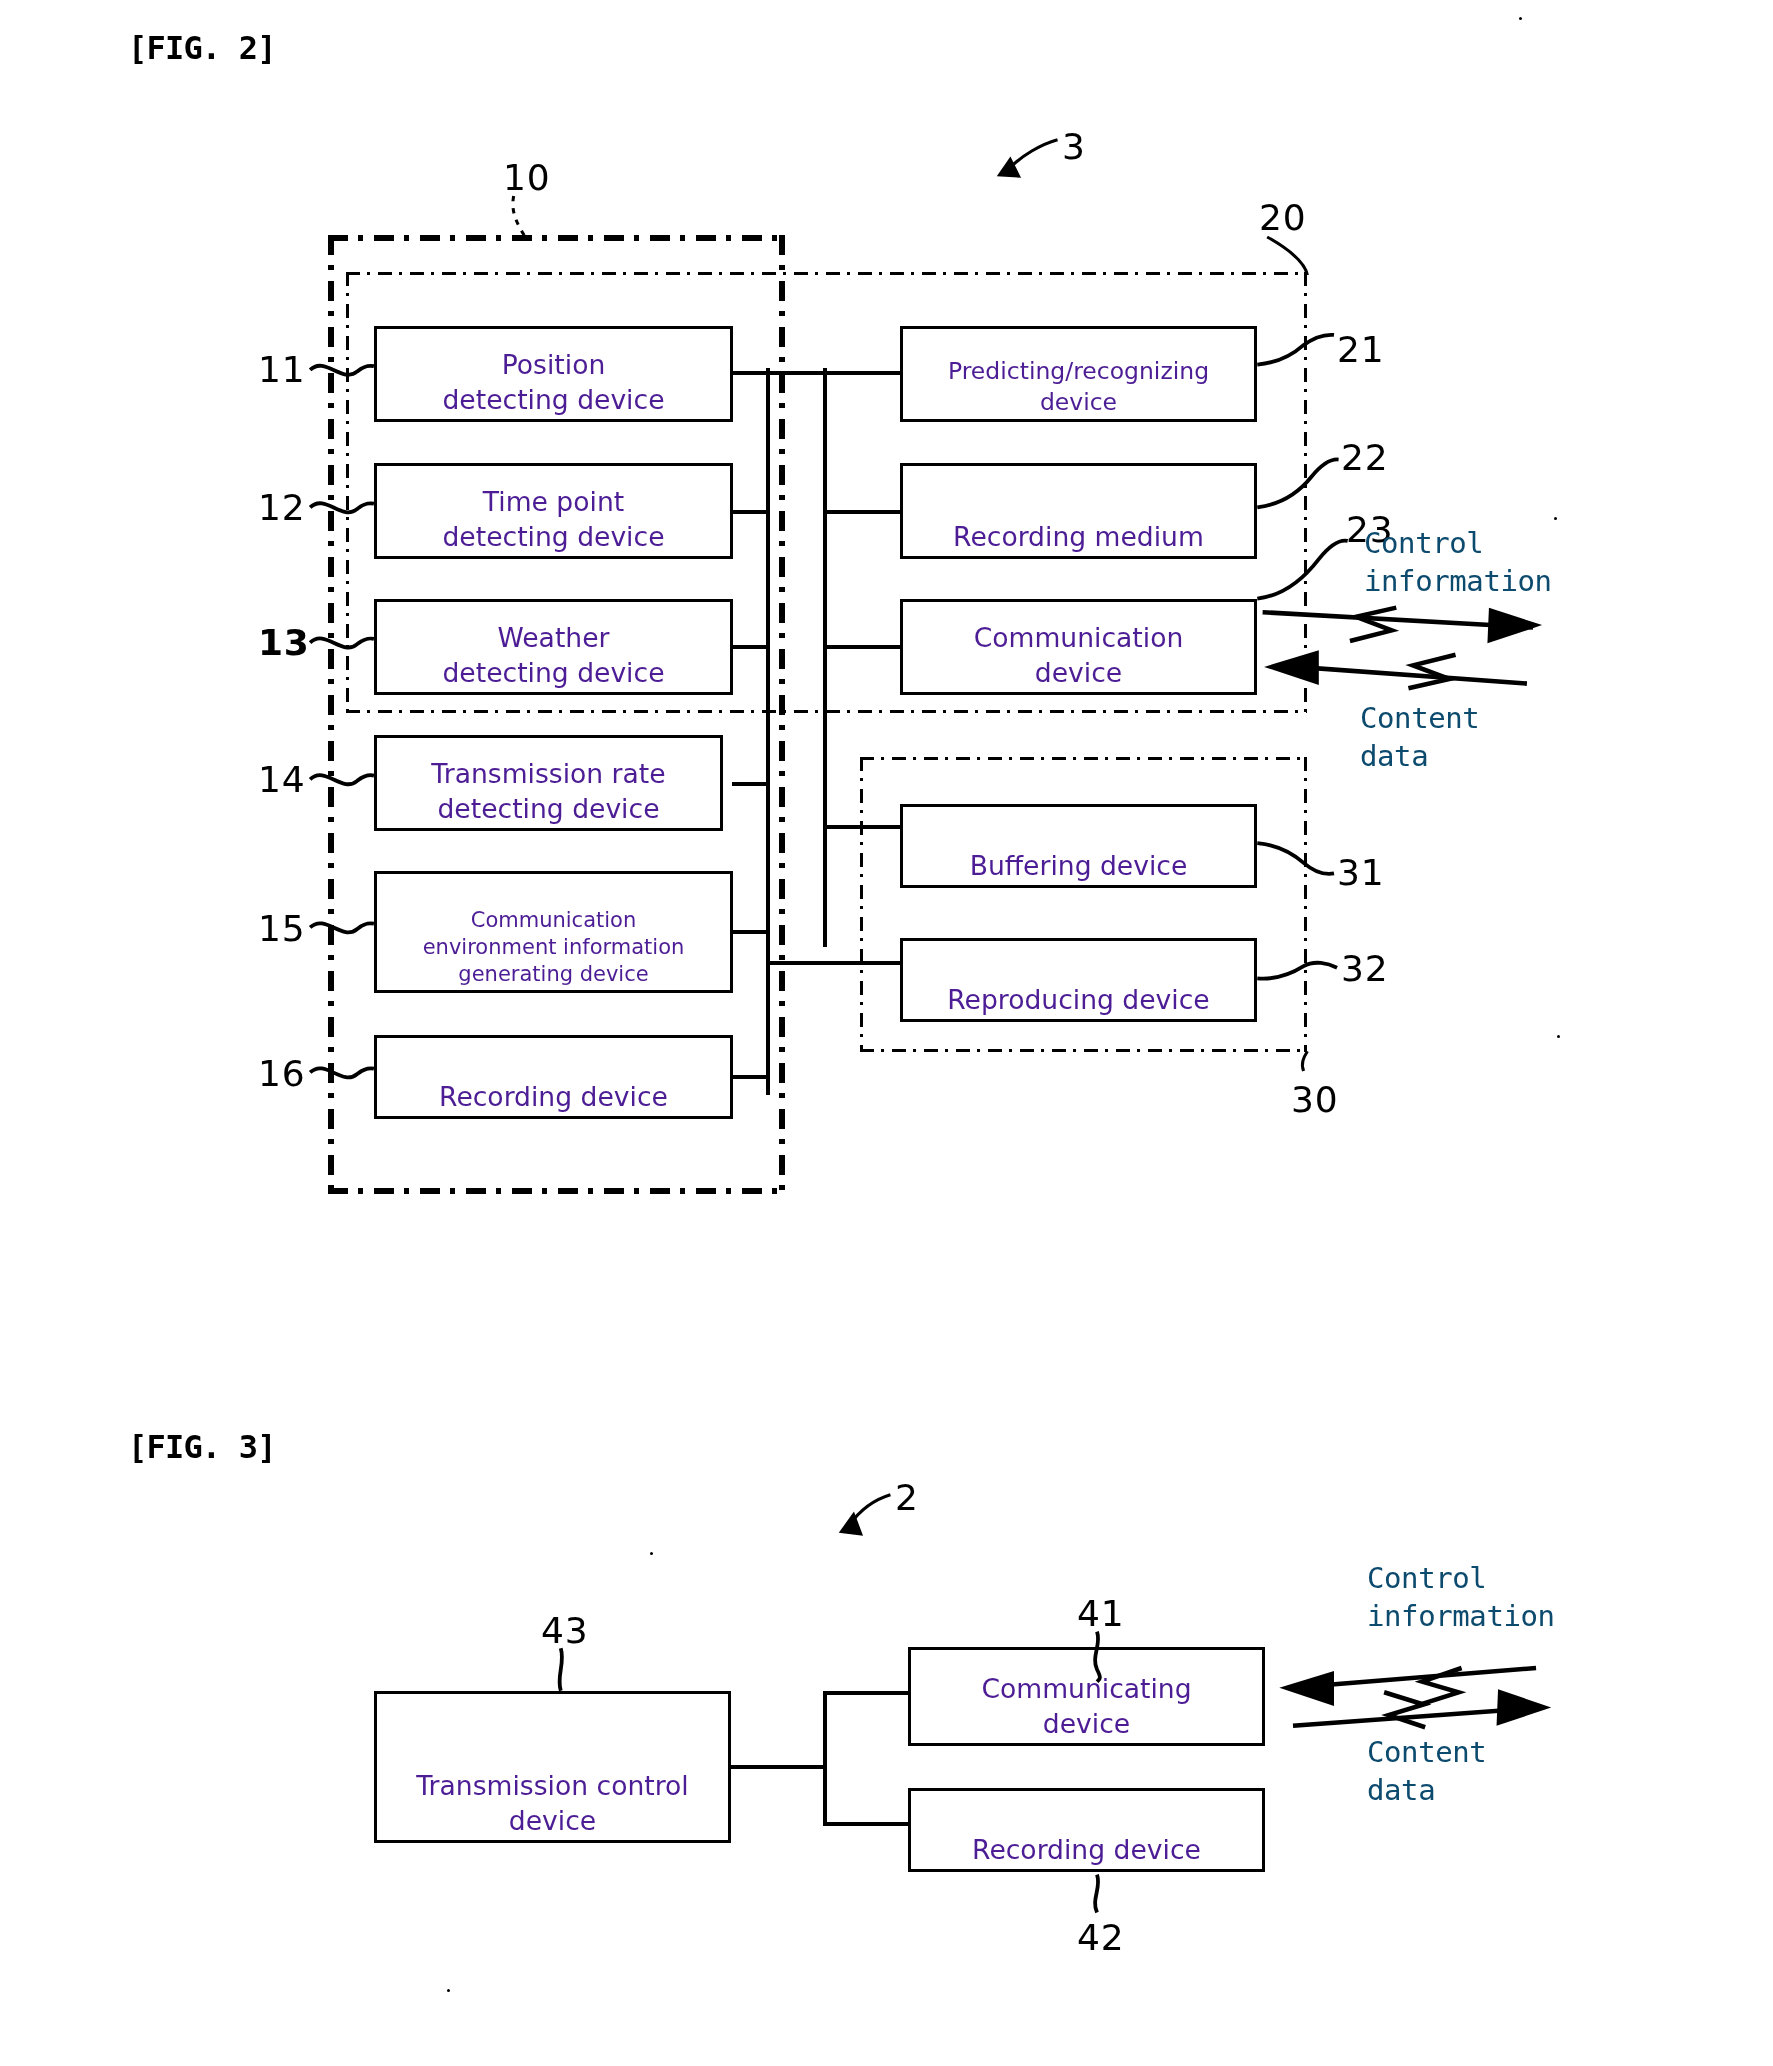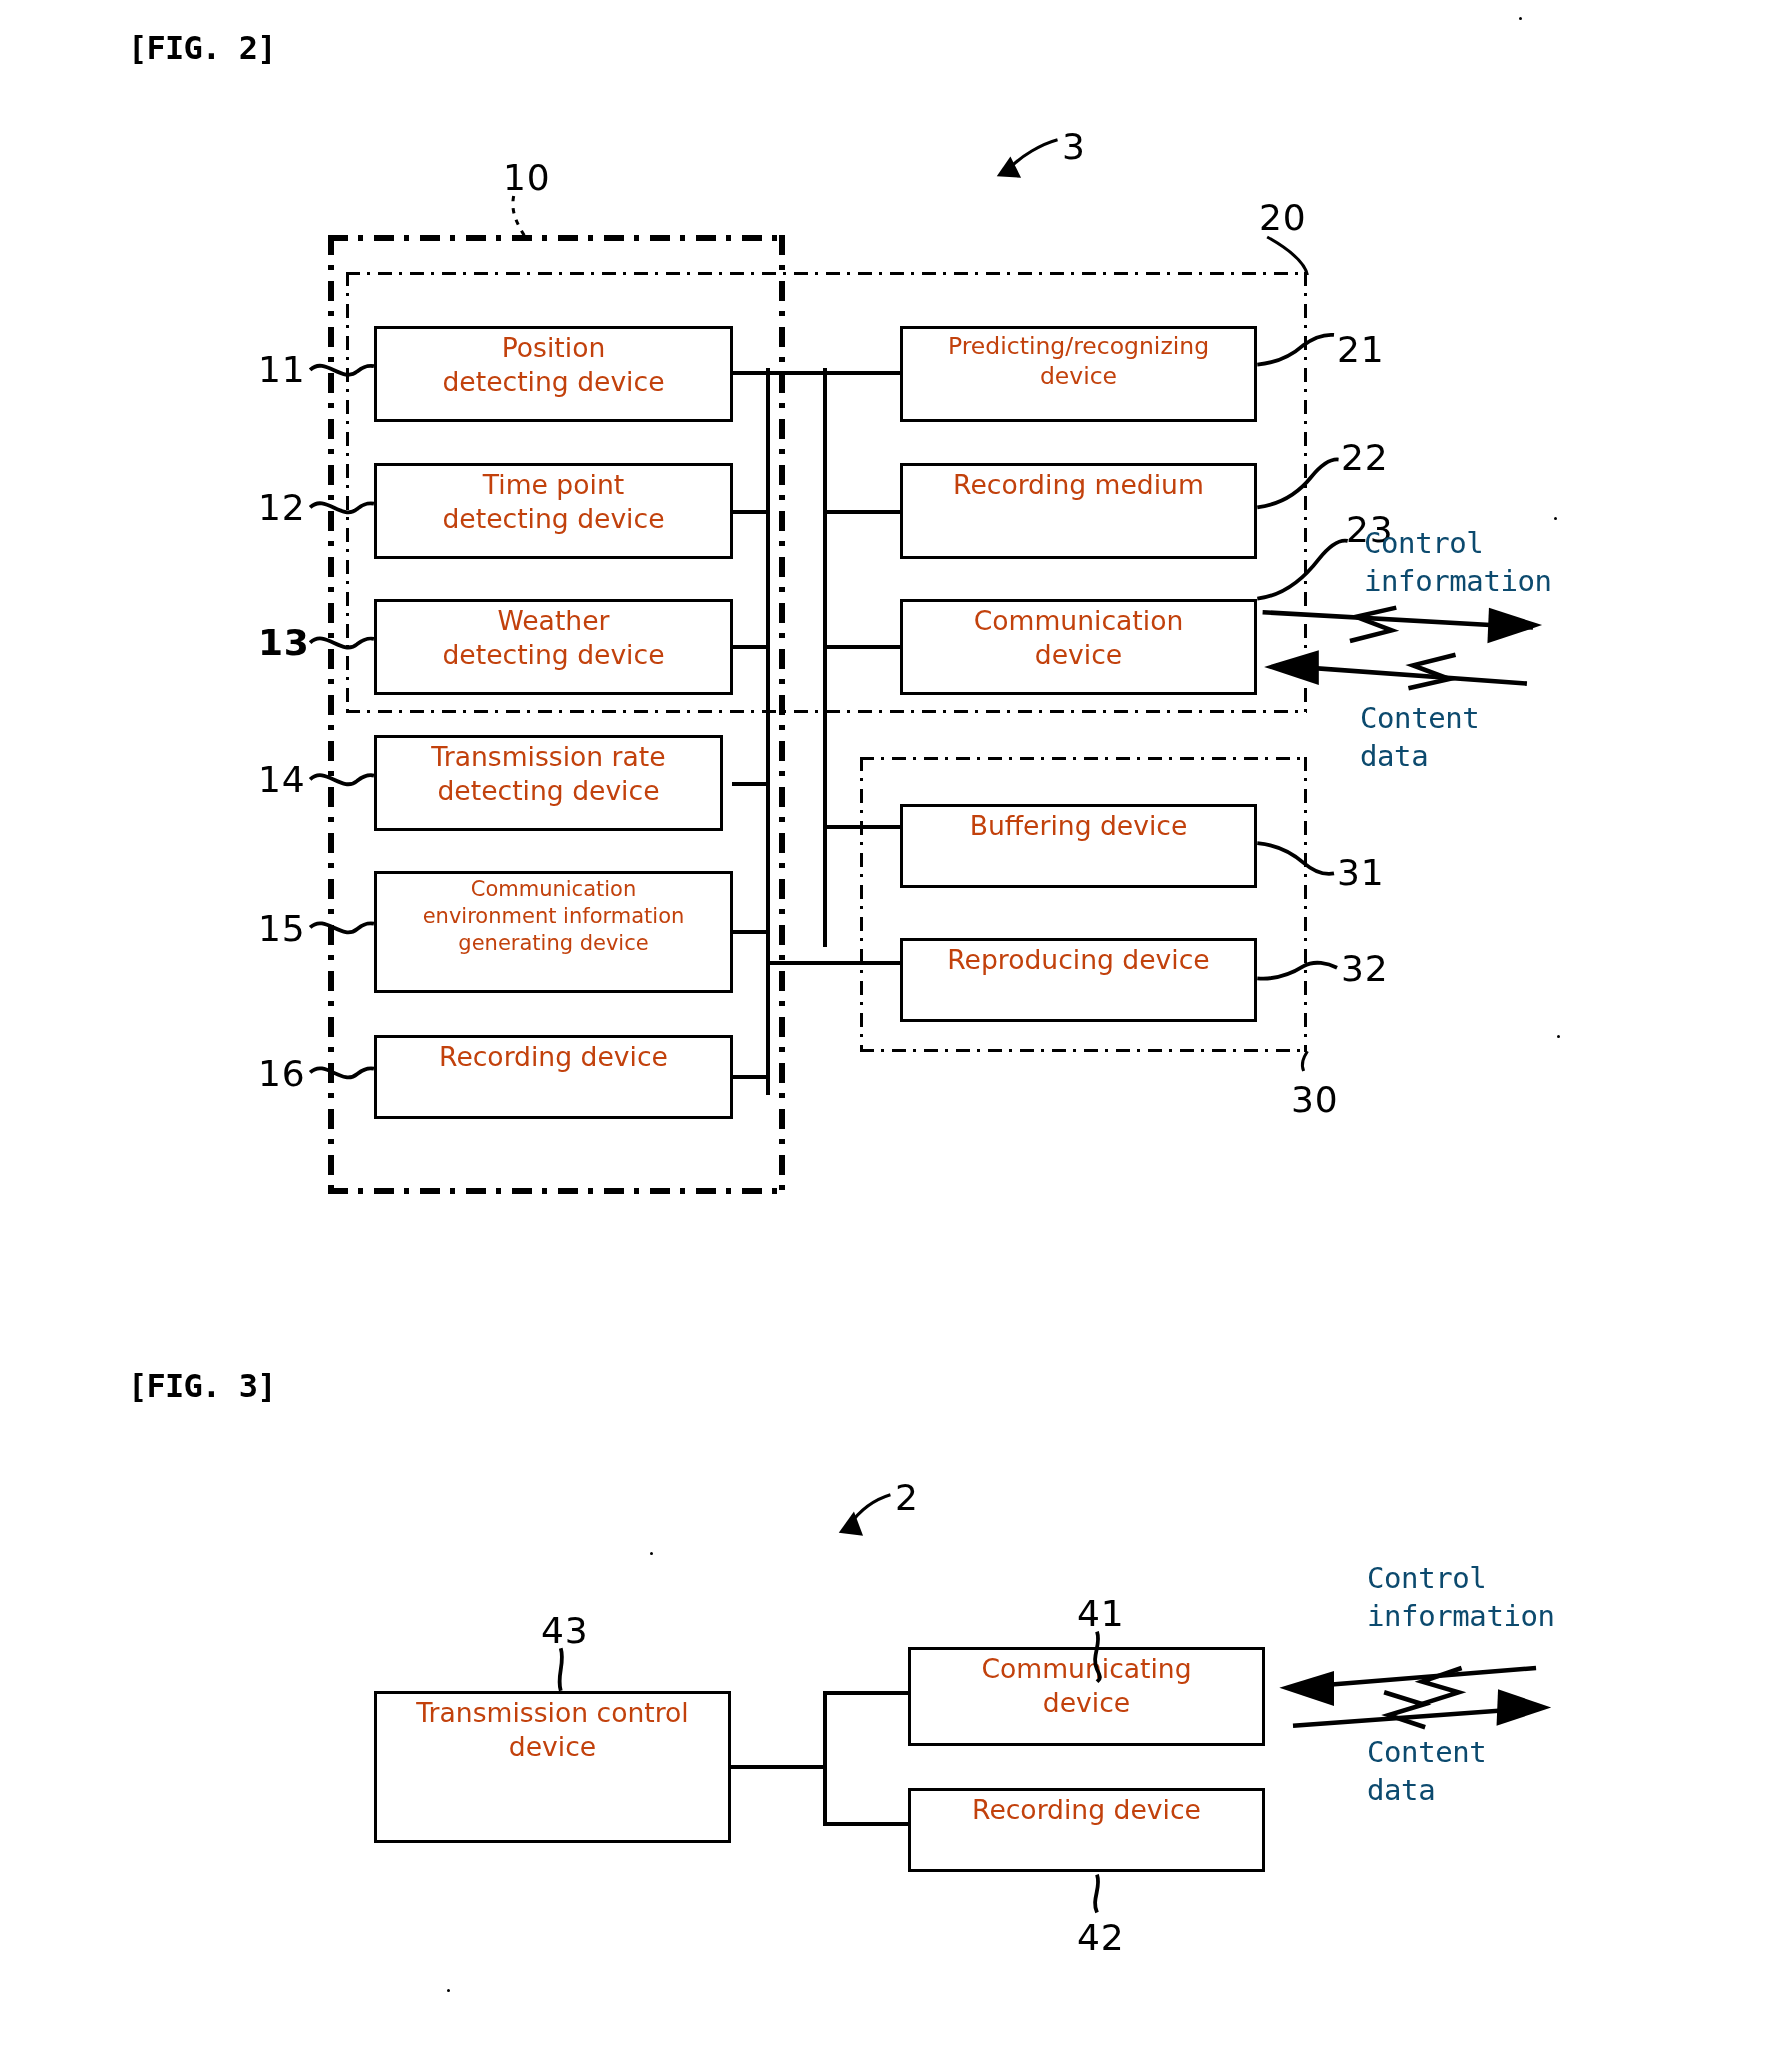--- a/index.html
+++ b/index.html
@@ -8,22 +8,22 @@
     font-family:"DejaVu Sans", sans-serif;color:#000;
   }
   .fig-title{
     position:absolute;font-family:"DejaVu Sans Mono", monospace;
     font-size:32px;font-weight:600;letter-spacing:-0.8px;color:#000;
     white-space:nowrap;
   }
   
   .box{
     position:absolute;border:3.8px solid #000;background:#fff;
-    display:flex;align-items:flex-start;justify-content:center;text-align:center;
-    font-family:"DejaVu Sans", sans-serif;color:#c2410c;line-height:1.30;
+    display:flex;align-items:flex-end;justify-content:center;text-align:center;
+    font-family:"DejaVu Sans", sans-serif;color:#4c1d95;line-height:1.30;
     box-sizing:border-box;padding:1.5px 4.6px;
   }
   .box span{display:block;}
   .fs-big{font-size:26.6px;}
   .fs-mid{font-size:23.5px;}
   .fs-sm{font-size:21px;}
   
   .ref{
     position:absolute;font-family:"DejaVu Sans", sans-serif;
     font-size:36px;color:#000;white-space:nowrap;letter-spacing:0.8px;
@@ -175,21 +175,21 @@
 
 <div class="flowlabel" style="left:1364px;top:524px;text-align:left;">
   <div>Control</div>
   <div>information</div>
 </div>
 <div class="flowlabel" style="left:1360px;top:699px;text-align:left;">
   <div>Content</div>
   <div>data</div>
 </div>
 
-<div class="fig-title" style="left:128px;top:1367px;">[FIG. 3]</div>
+<div class="fig-title" style="left:128px;top:1428px;">[FIG. 3]</div>
 
 <div class="ref" style="left:895px;top:1477px;">2</div>
 
 <div class="box fs-big" style="left:374px;top:1691px;width:357px;height:152px;">
   <div>
       <span>Transmission control</span>
        <span>device</span>
     </div>
 </div>
 <div class="ref" style="left:541px;top:1610px;">43</div>

